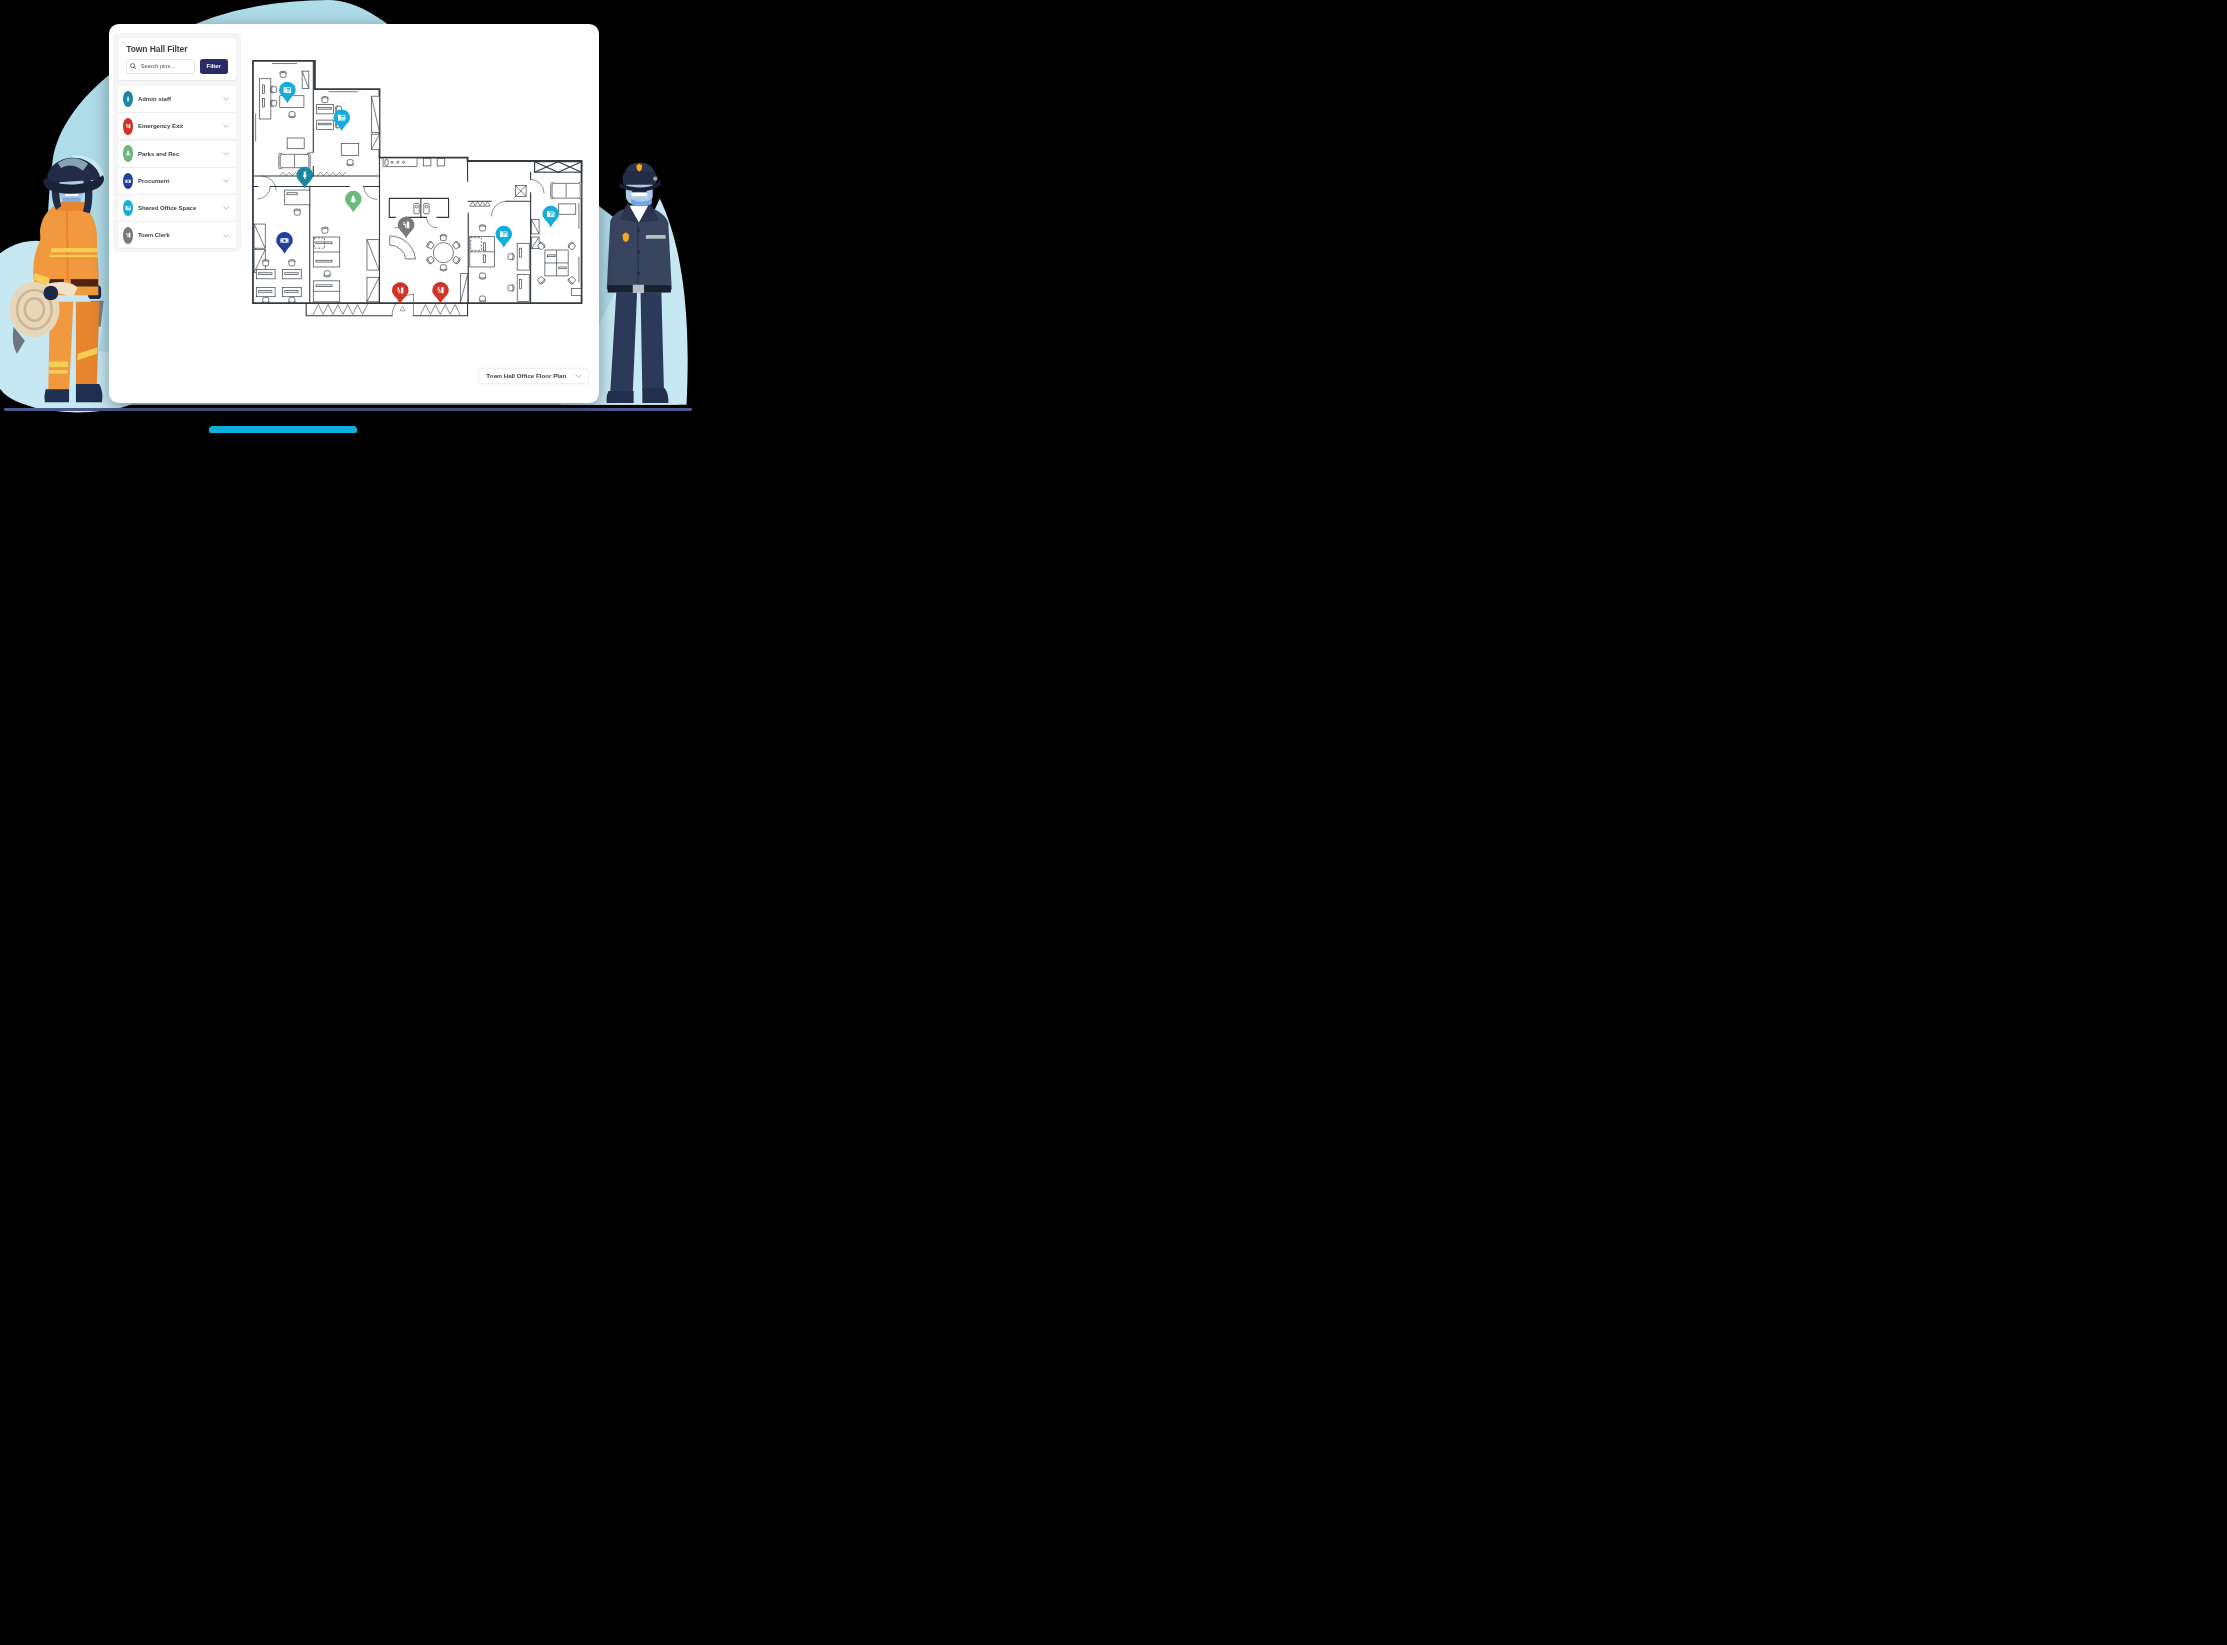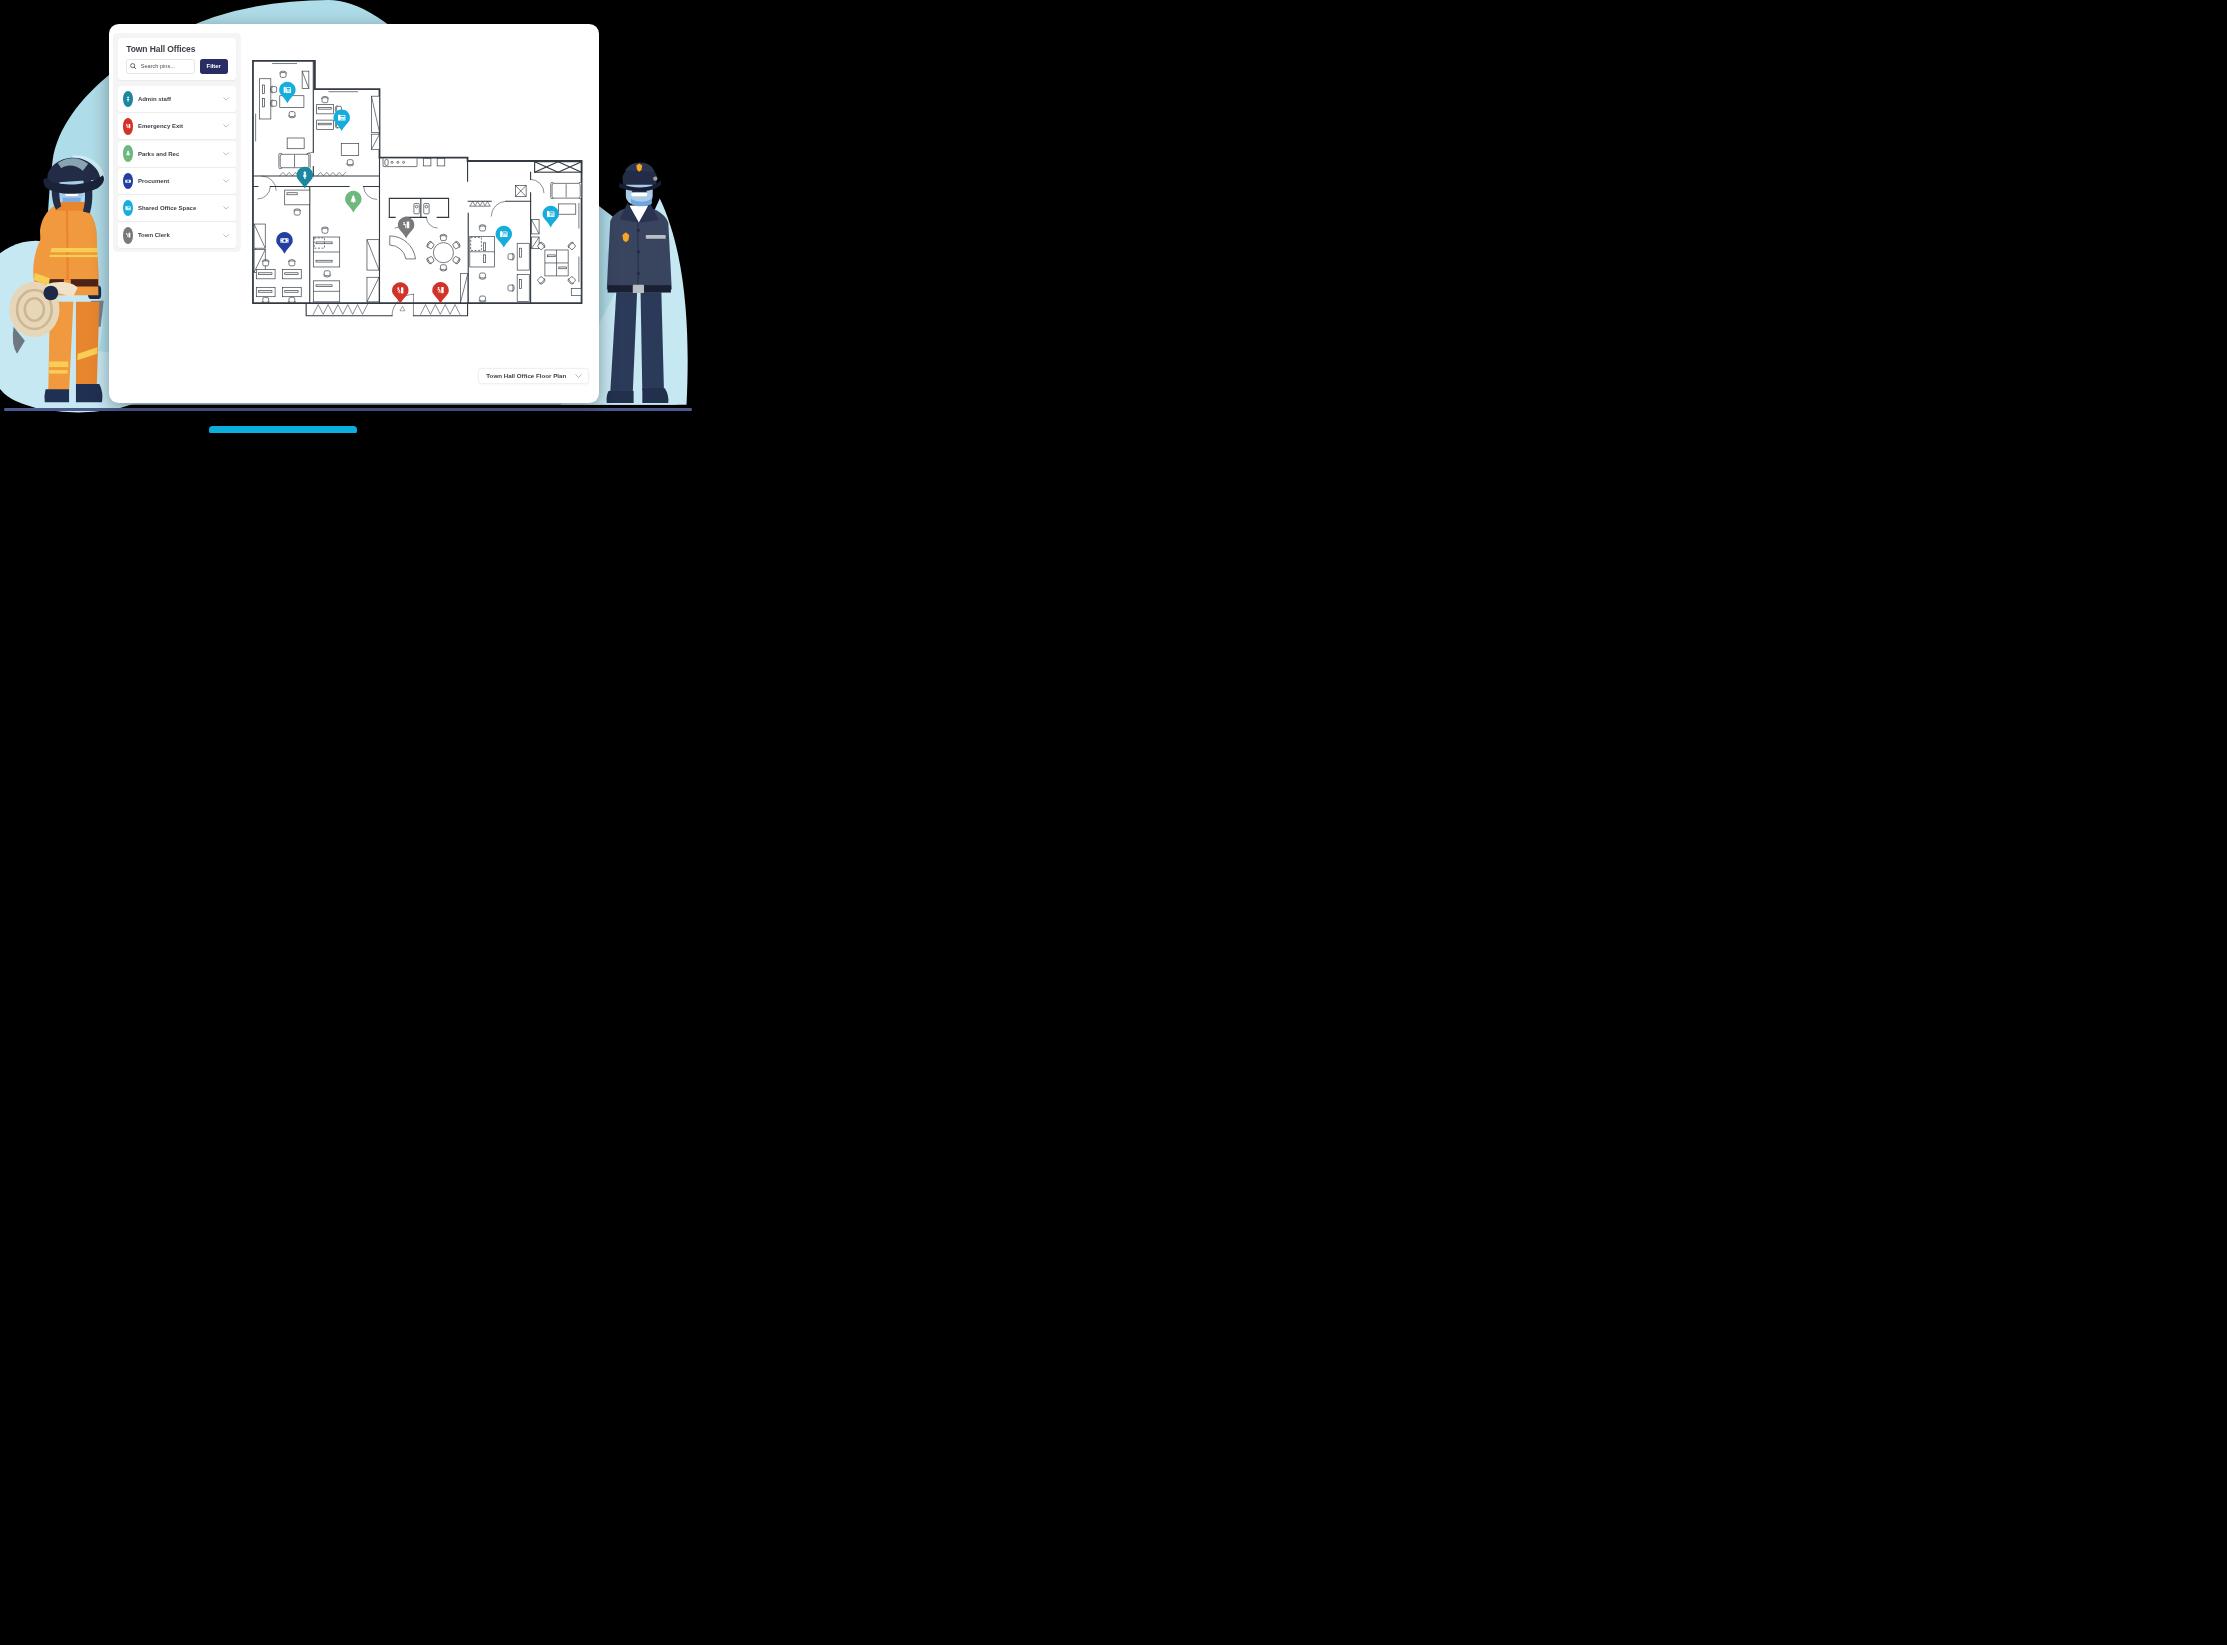--- a/index.html
+++ b/index.html
@@ -166,21 +166,21 @@
       <circle cx="148" cy="66" r="5" fill="#9AA0A8"></circle>
     </g>
   </svg>
 
   <div class="accent-bar"></div>
 
   <div class="card">
 
     <div class="panel">
       <div class="hdr-card">
-        <div class="title">Town Hall Offices</div>
+        <div class="title">Town Hall Filter</div>
         <div class="search-row">
           <div class="search-box">
             <svg class="search-ic" width="6.2" height="6.2" viewBox="0 0 14 14">
                 <circle cx="6" cy="6" r="4.6" stroke="#3C4149" stroke-width="1.8" fill="none"></circle>
                 <line x1="9.6" y1="9.6" x2="13" y2="13" stroke="#3C4149" stroke-width="1.8" stroke-linecap="round"></line>
               </svg>
             <input type="text" placeholder="Search pins..." style="">
           </div>
           <button class="filter-btn">Filter</button>
         </div>

